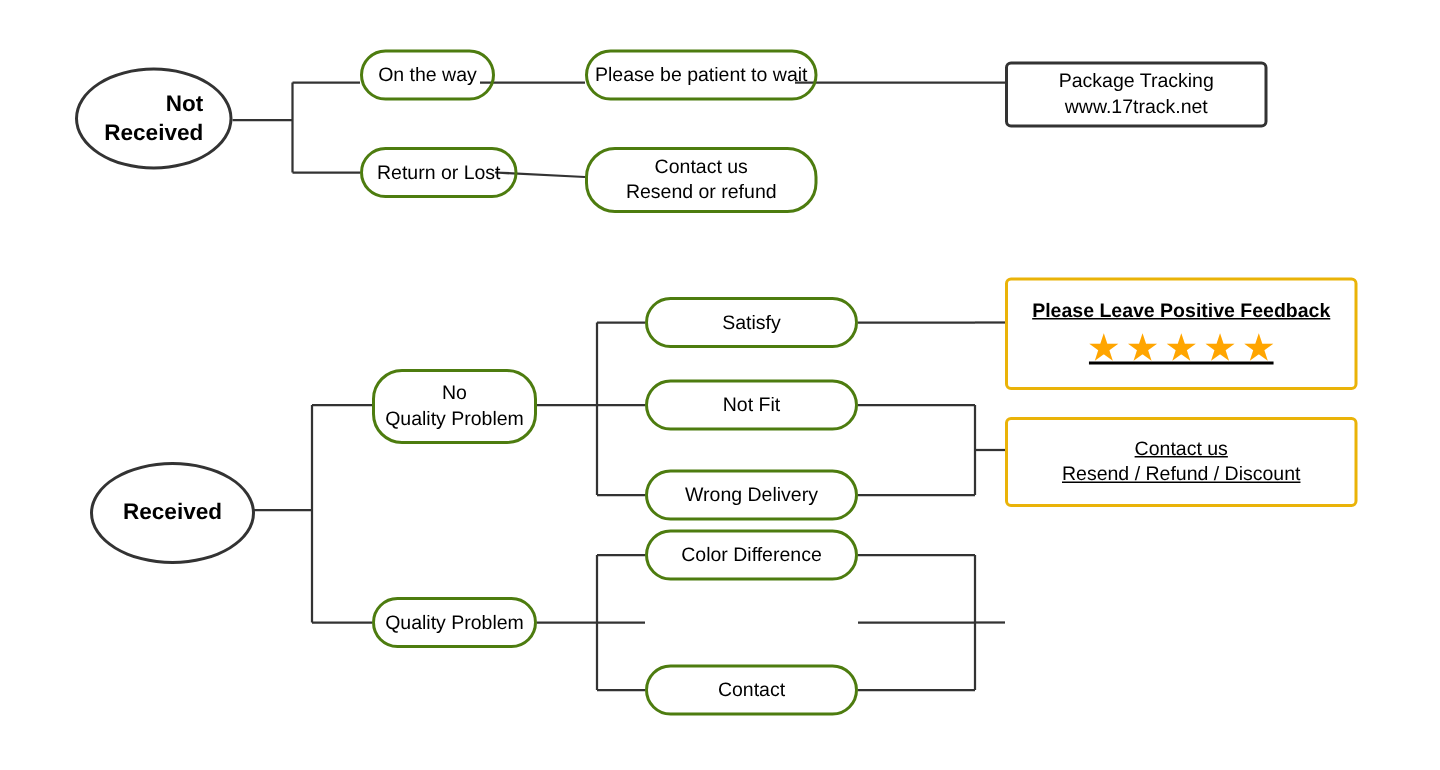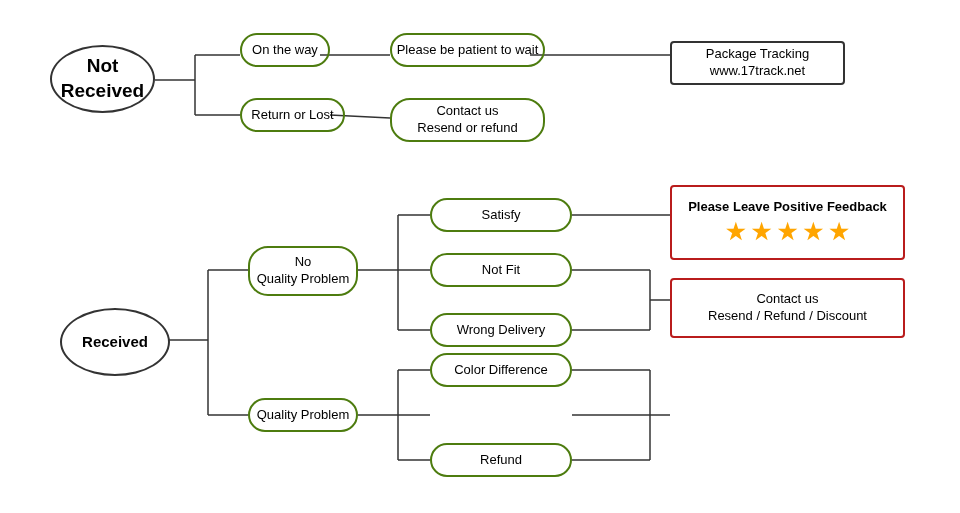--- a/index.html
+++ b/index.html
@@ -38,23 +38,24 @@
       border: 2px solid #4d7c0f;
       border-radius: 20px;
     }
 
     .rect-sharp {
       border: 2px solid #333;
       border-radius: 4px;
     }
 
     .feedback-box {
-      border: 2px solid #b91c1c;
+      border: 2px solid #eab308;
       border-radius: 4px;
       background: #fff;
+      text-decoration: underline;
     }
 
     svg.lines {
       position: absolute;
       top: 0; left: 0;
       width: 960px;
       height: 513px;
       pointer-events: none;
     }
 
@@ -128,21 +129,21 @@
     <line x1="572" y1="370" x2="650" y2="370" stroke="#333" stroke-width="1.5"></line>
 
     <line x1="572" y1="415" x2="650" y2="415" stroke="#333" stroke-width="1.5"></line>
 
     <line x1="572" y1="460" x2="650" y2="460" stroke="#333" stroke-width="1.5"></line>
 
     <line x1="650" y1="370" x2="650" y2="460" stroke="#333" stroke-width="1.5"></line>
     <line x1="650" y1="415" x2="670" y2="415" stroke="#333" stroke-width="1.5"></line>
   </svg>
 
-  <div class="node oval" style="left:50px; top:45px; width:105px; height:68px; font-size:19px; font-weight:600;">
+  <div class="node oval" style="left:50px; top:45px; width:105px; height:68px; font-size:15px; font-weight:600;text-align:right;">
     <span style="white-space:pre-line;">Not
 Received</span>
   </div>
 
   <div class="node rect" style="left:240px; top:33px; width:90px; height:34px; font-size:13px;">
     <span>On the way</span>
   </div>
 
   <div class="node rect" style="left:240px; top:98px; width:105px; height:34px; font-size:13px;">
     <span>Return or Lost</span>
@@ -186,21 +187,21 @@
   <div class="node rect" style="left:430px; top:313px; width:142px; height:34px; font-size:13px;">
     <span>Wrong Delivery</span>
   </div>
 
   <div class="node rect" style="left:430px; top:353px; width:142px; height:34px; font-size:13px;">
     <span>Color Difference</span>
   </div>
 
 
   <div class="node rect" style="left:430px; top:443px; width:142px; height:34px; font-size:13px;">
-    <span>Refund</span>
+    <span>Contact</span>
   </div>
 
   <div class="node feedback-box" style="left:670px; top:185px; width:235px; height:75px; flex-direction:column; font-size:13px; font-weight:600; padding:6px;">
     <span style="display:block;">Please Leave Positive Feedback</span>
     <span class="stars">★ ★ ★ ★ ★</span>
   </div>
 
   <div class="node feedback-box" style="left:670px; top:278px; width:235px; height:60px; font-size:13px; font-weight:500;">
     <span style="white-space:pre-line;">Contact us
 Resend / Refund / Discount</span>

